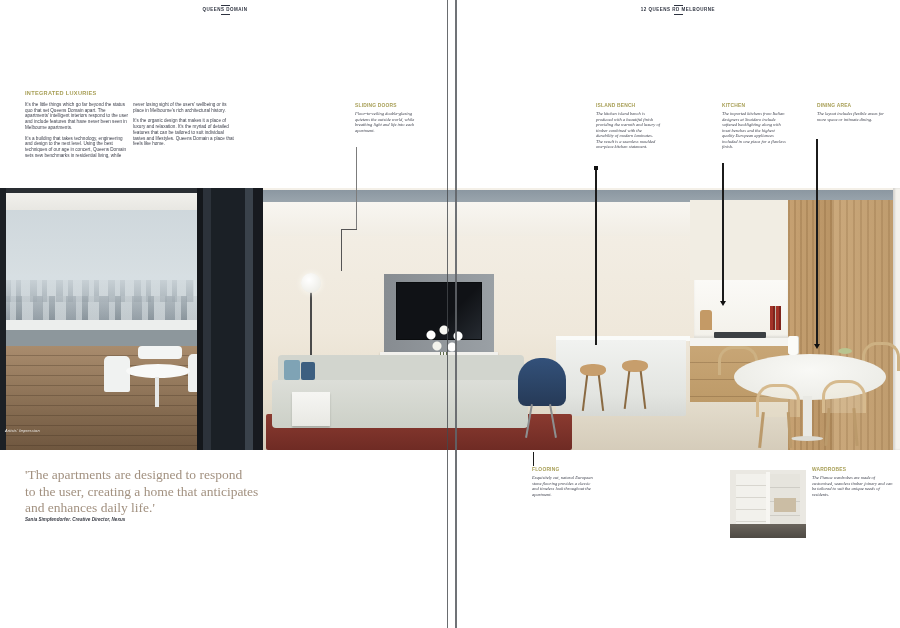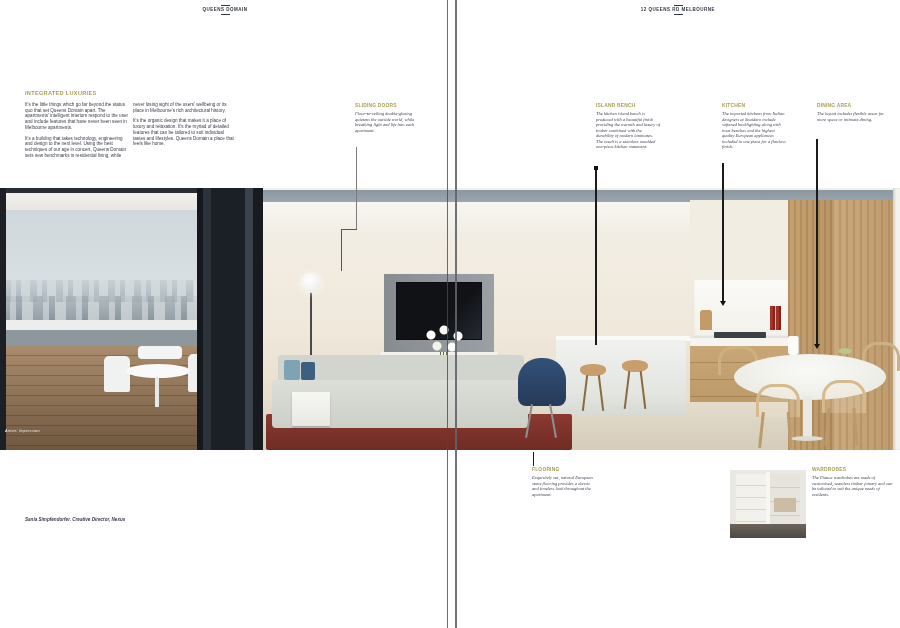--- a/index.html
+++ b/index.html
@@ -189,20 +189,25 @@
   <div class="lead" style="left:595px;top:170px;width:2px;height:175px;"></div>
 
   <div class="lead" style="left:722px;top:163px;width:1.5px;height:138px;"></div>
   <div class="arrow-down" style="left:720px;top:301px;"></div>
 
   <div class="lead" style="left:816px;top:139px;width:1.5px;height:205px;"></div>
   <div class="arrow-down" style="left:814px;top:344px;"></div>
 
   <div class="lead" style="left:533px;top:452px;width:1px;height:14px;"></div>
 
+  <div class="quote">
+    <div>'The apartments are designed to respond</div>
+    <div>to the user, creating a home that anticipates</div>
+    <div>and enhances daily life.'</div>
+  </div>
   <div class="quote-attr">Sania Simpfendorfer. Creative Director, Nexus</div>
 
   <div class="callout" style="left:532px;top:467px;width:66px;">
     <div class="co-head">FLOORING</div>
     <div class="co-body">Exquisitely cut, natural European stone flooring provides a classic and timeless look throughout the apartment.</div>
   </div>
 
   <div class="thumb">
     <div style="left:0;top:0;width:76px;height:68px;background:#eae8e2;"></div>
     <div style="left:6px;top:4px;width:30px;height:50px;background:repeating-linear-gradient(180deg,#f2f1ec 0 11px,#d8d6cf 11px 12px);"></div>

